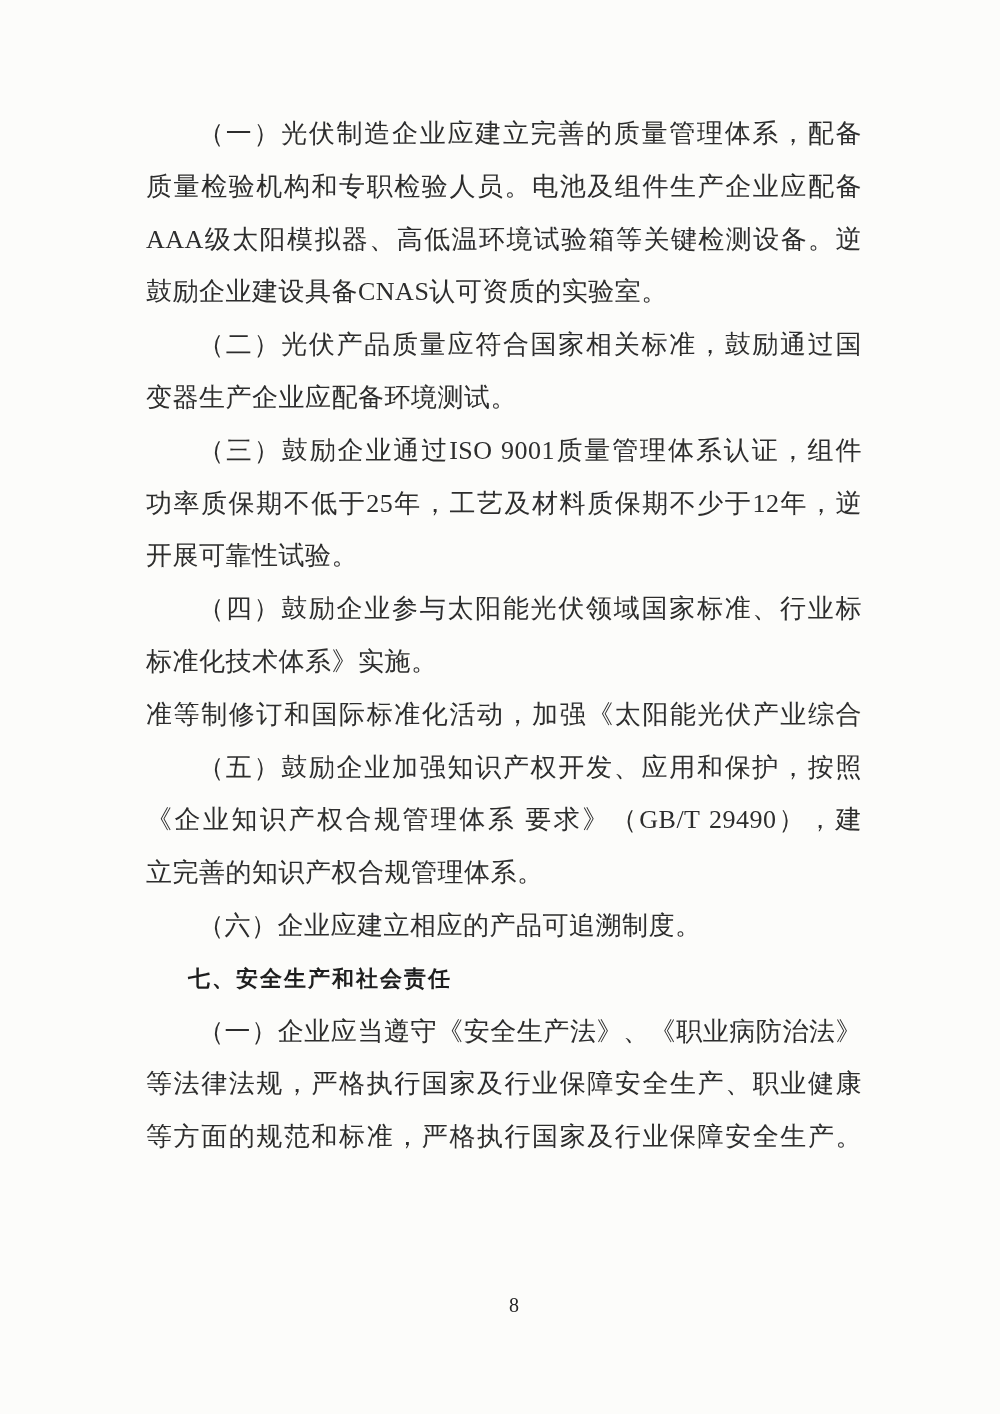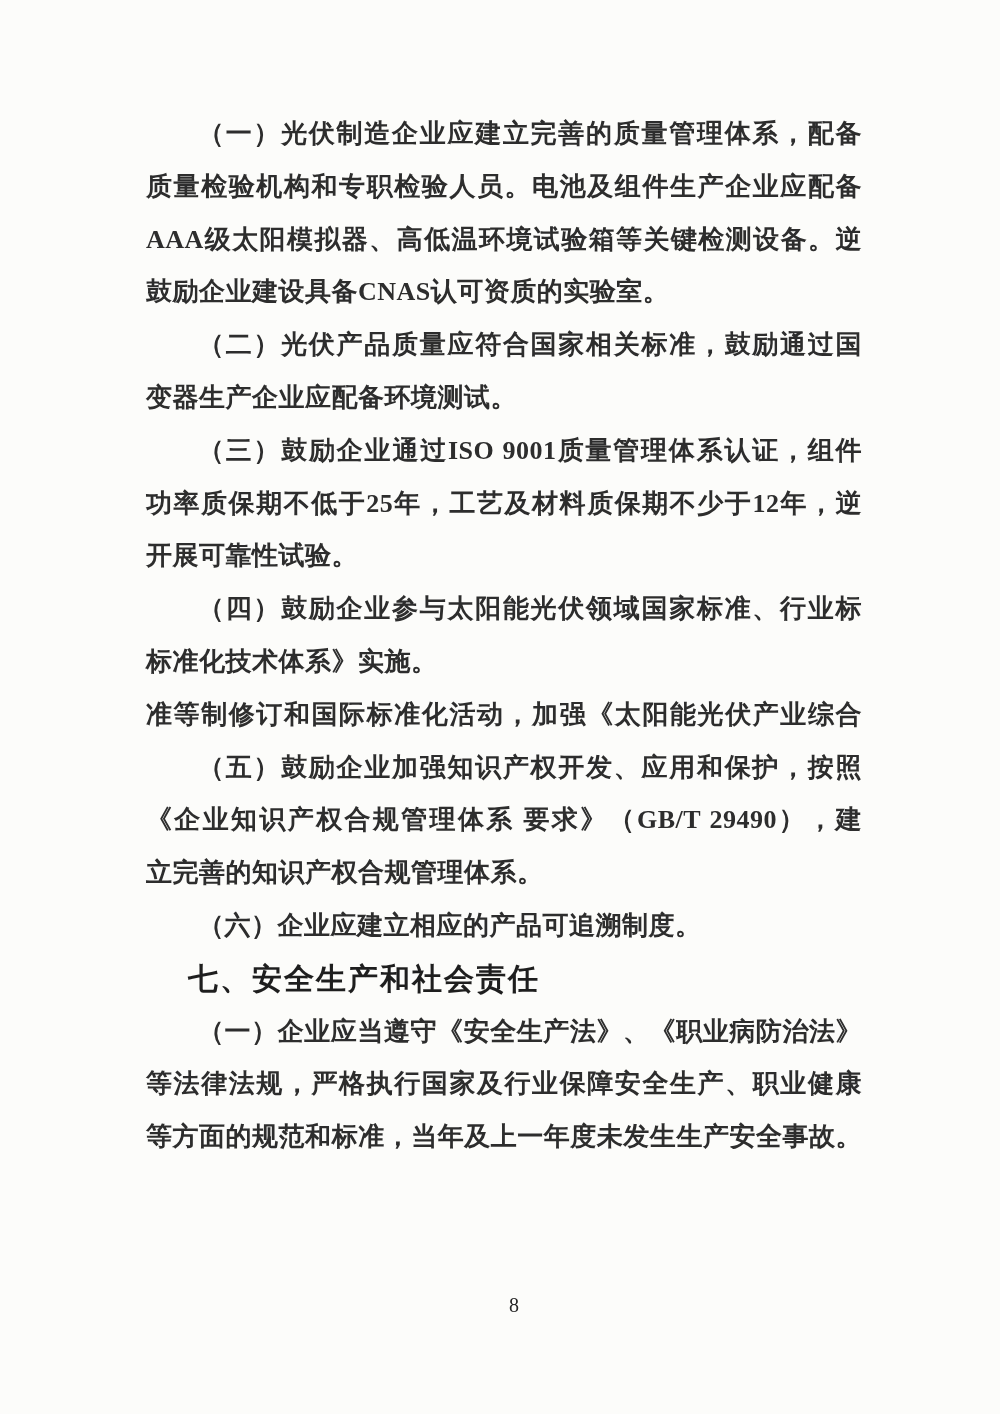--- a/index.html
+++ b/index.html
@@ -27,33 +27,32 @@
     line-height: 52.8px;
     color: #2d2d2d;
     letter-spacing: 0.5px;
   }
   .line {
     height: 52.8px;
     text-align: justify;
     text-align-last: justify;
     text-justify: inter-character;
     white-space: pre-wrap;
-    font-weight: bold;
   }
   .line.end {
     text-align: left;
     text-align-last: left;
   }
   .line.indent {
     text-indent: 52px;
   }
   .line.heading {
     font-family: "Liberation Sans", "DejaVu Sans", sans-serif;
     font-weight: bold;
-    font-size: 30px;
+    font-size: 22px;
     color: #1e1e1e;
     margin-left: 42px;
     text-indent: 0;
     text-align: left;
     text-align-last: left;
     letter-spacing: 2px;
   }
   .page-number {
     position: absolute;
     top: 1294px;
@@ -81,16 +80,16 @@
       <div class="line indent">（四）鼓励企业参与太阳能光伏领域国家标准、行业标</div>
       <div class="line end">标准化技术体系》实施。</div>
       <div class="line">准等制修订和国际标准化活动，加强《太阳能光伏产业综合</div>
       <div class="line indent">（五）鼓励企业加强知识产权开发、应用和保护，按照</div>
       <div class="line">《企业知识产权合规管理体系 要求》（GB/T 29490），建</div>
       <div class="line end">立完善的知识产权合规管理体系。</div>
       <div class="line end indent">（六）企业应建立相应的产品可追溯制度。</div>
       <div class="line heading end">七、安全生产和社会责任</div>
       <div class="line indent">（一）企业应当遵守《安全生产法》、《职业病防治法》</div>
       <div class="line">等法律法规，严格执行国家及行业保障安全生产、职业健康</div>
-      <div class="line">等方面的规范和标准，当年及上一年度未发生生产安全事故。</div>
+      <div class="line">等方面的规范和标准，严格执行国家及行业保障安全生产。</div>
     </div>
   <div class="page-number">8</div>
 </div>
 
 </body></html>

